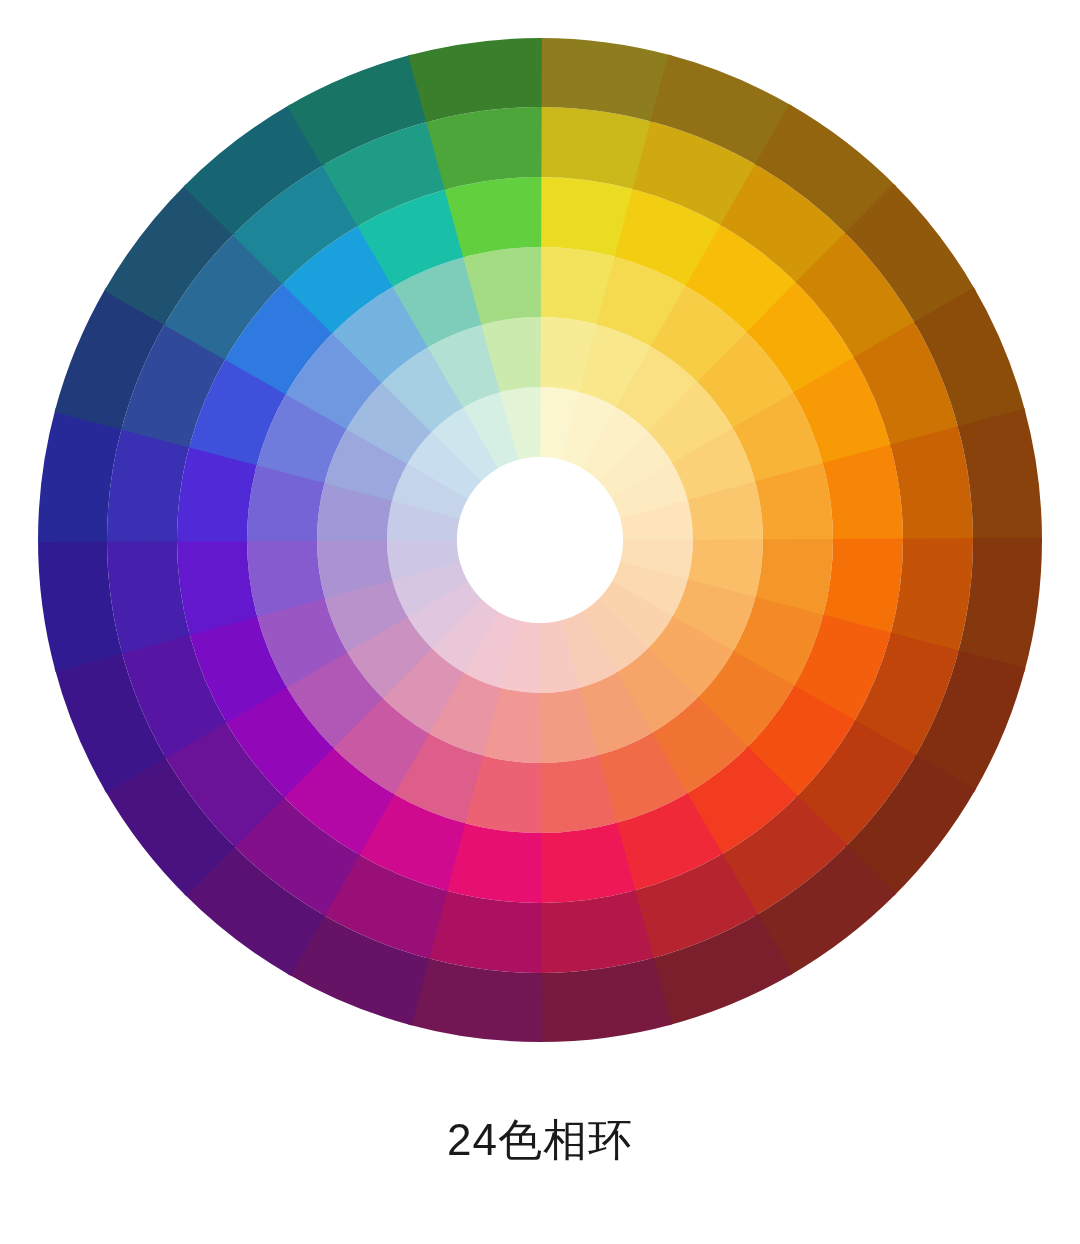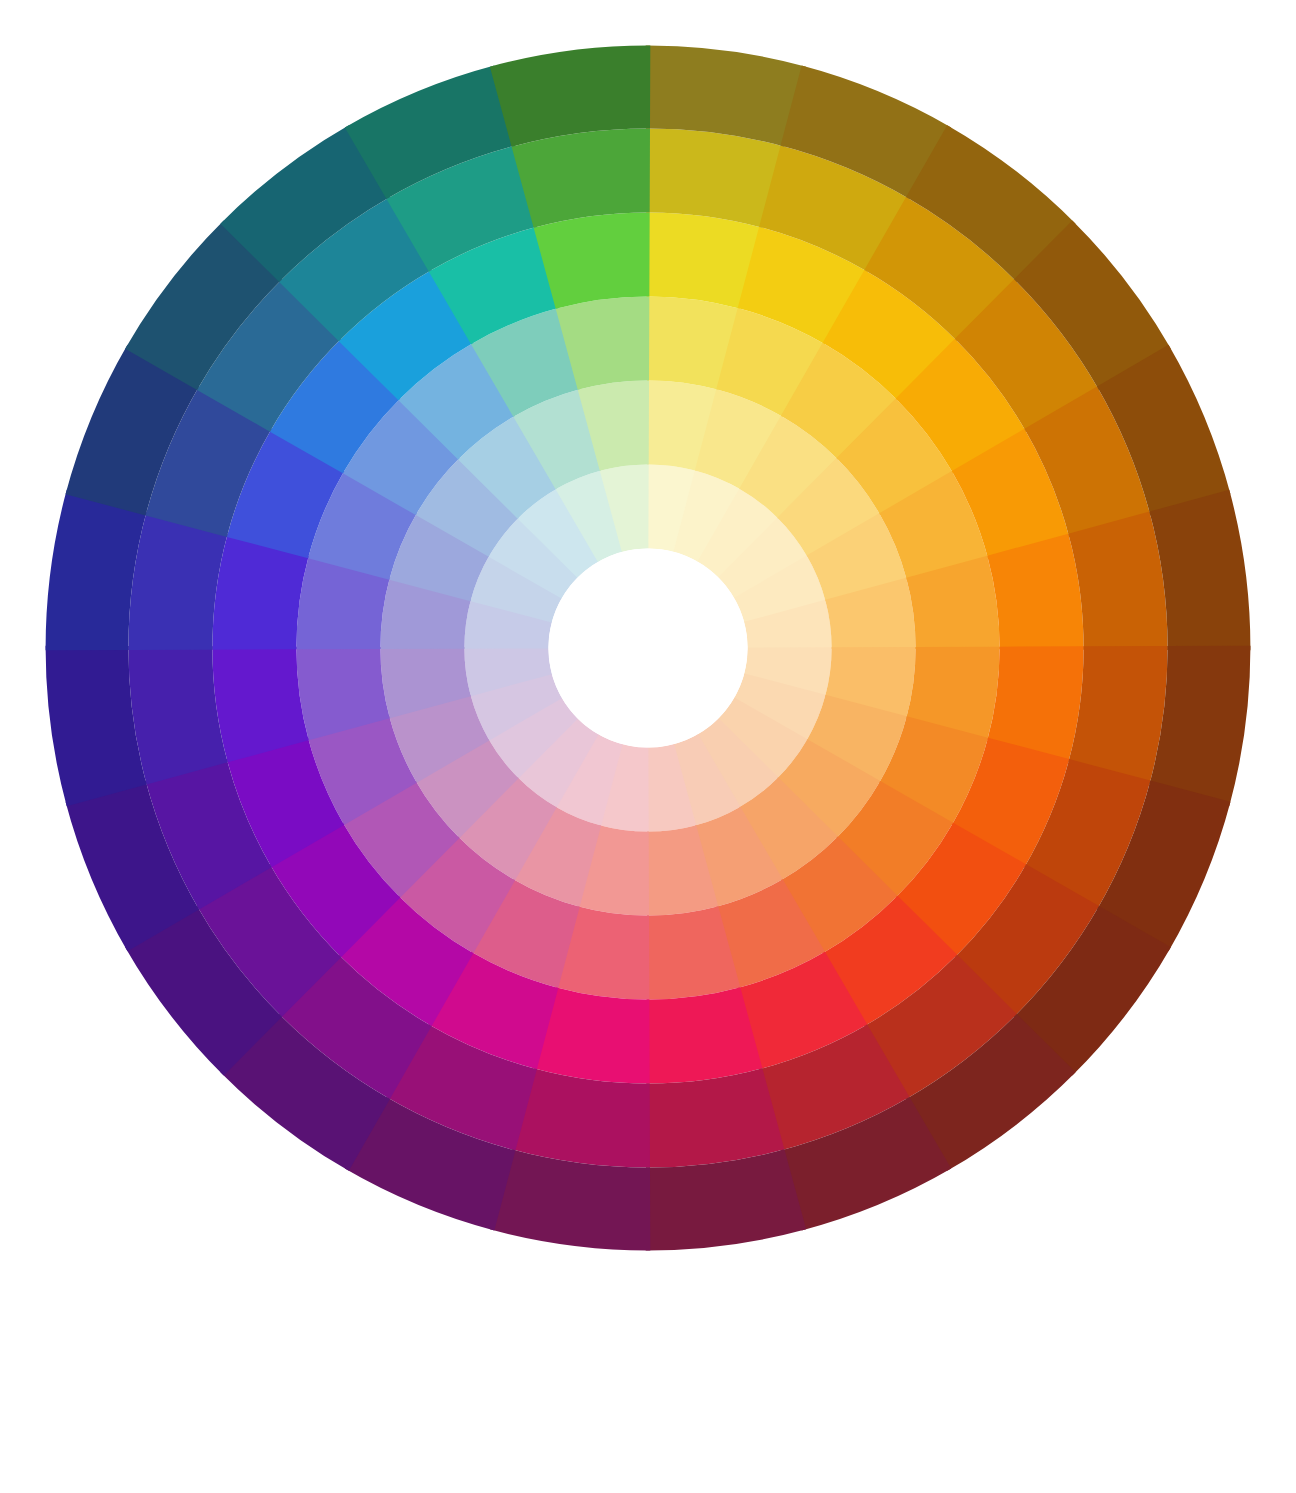--- a/index.html
+++ b/index.html
@@ -214,14 +214,15 @@
             <path d="M 183.672 186.398 A 502 502 0 0 1 290.671 104.295 L 324.941 164.182 A 433 433 0 0 0 232.649 235.001 Z" fill="#176572" shape-rendering="geometricPrecision"></path>
             <path d="M 287.333 106.222 A 502 502 0 0 1 411.936 54.610 L 429.538 121.327 A 433 433 0 0 0 322.062 165.845 Z" fill="#187566" shape-rendering="geometricPrecision"></path>
             <path d="M 408.212 55.608 A 502 502 0 0 1 541.928 38.004 L 541.663 107.003 A 433 433 0 0 0 426.326 122.188 Z" fill="#3a7f2c" shape-rendering="geometricPrecision"></path>
           </g>
         </g>
 
     <circle id="center-hole" cx="540" cy="540" r="83" fill="#ffffff"></circle>
       </svg>
   </div>
 
+  <div id="caption">24色相环</div>
 
 </div>
 
 </body></html>

